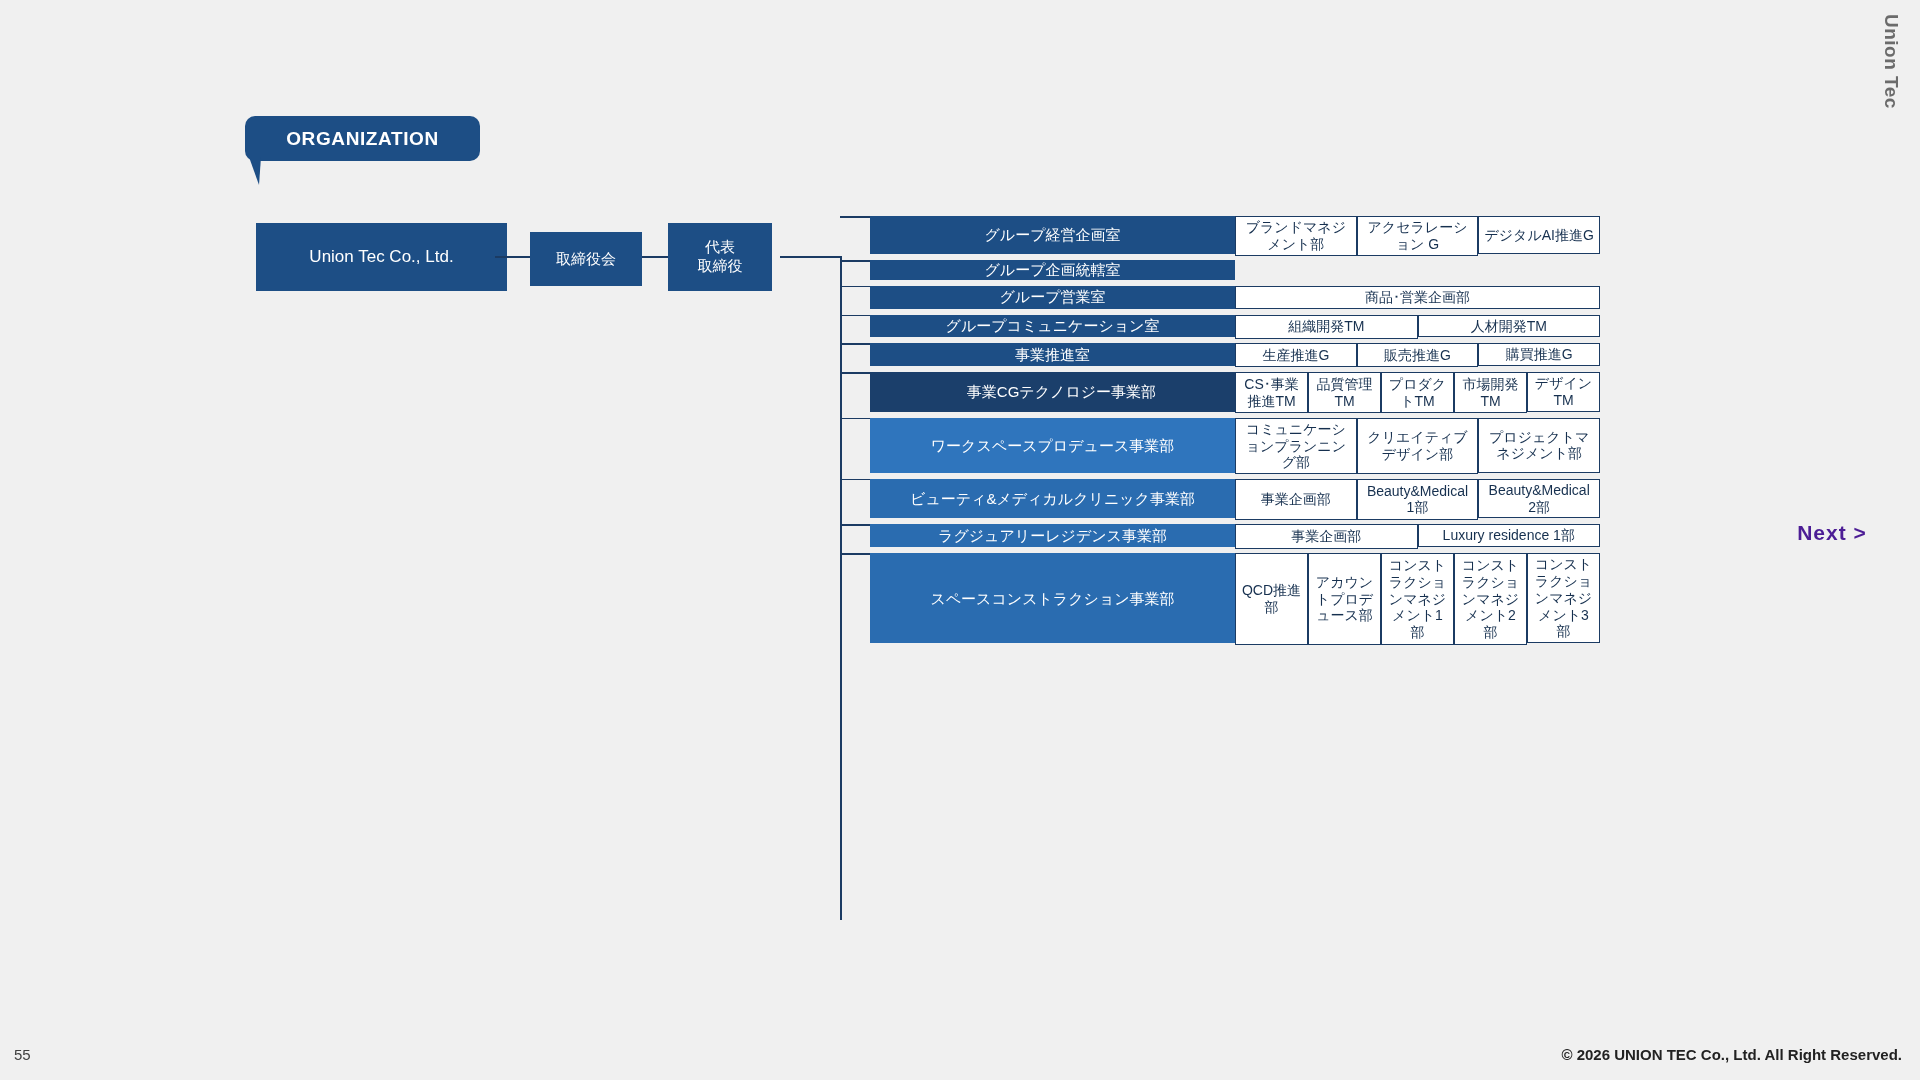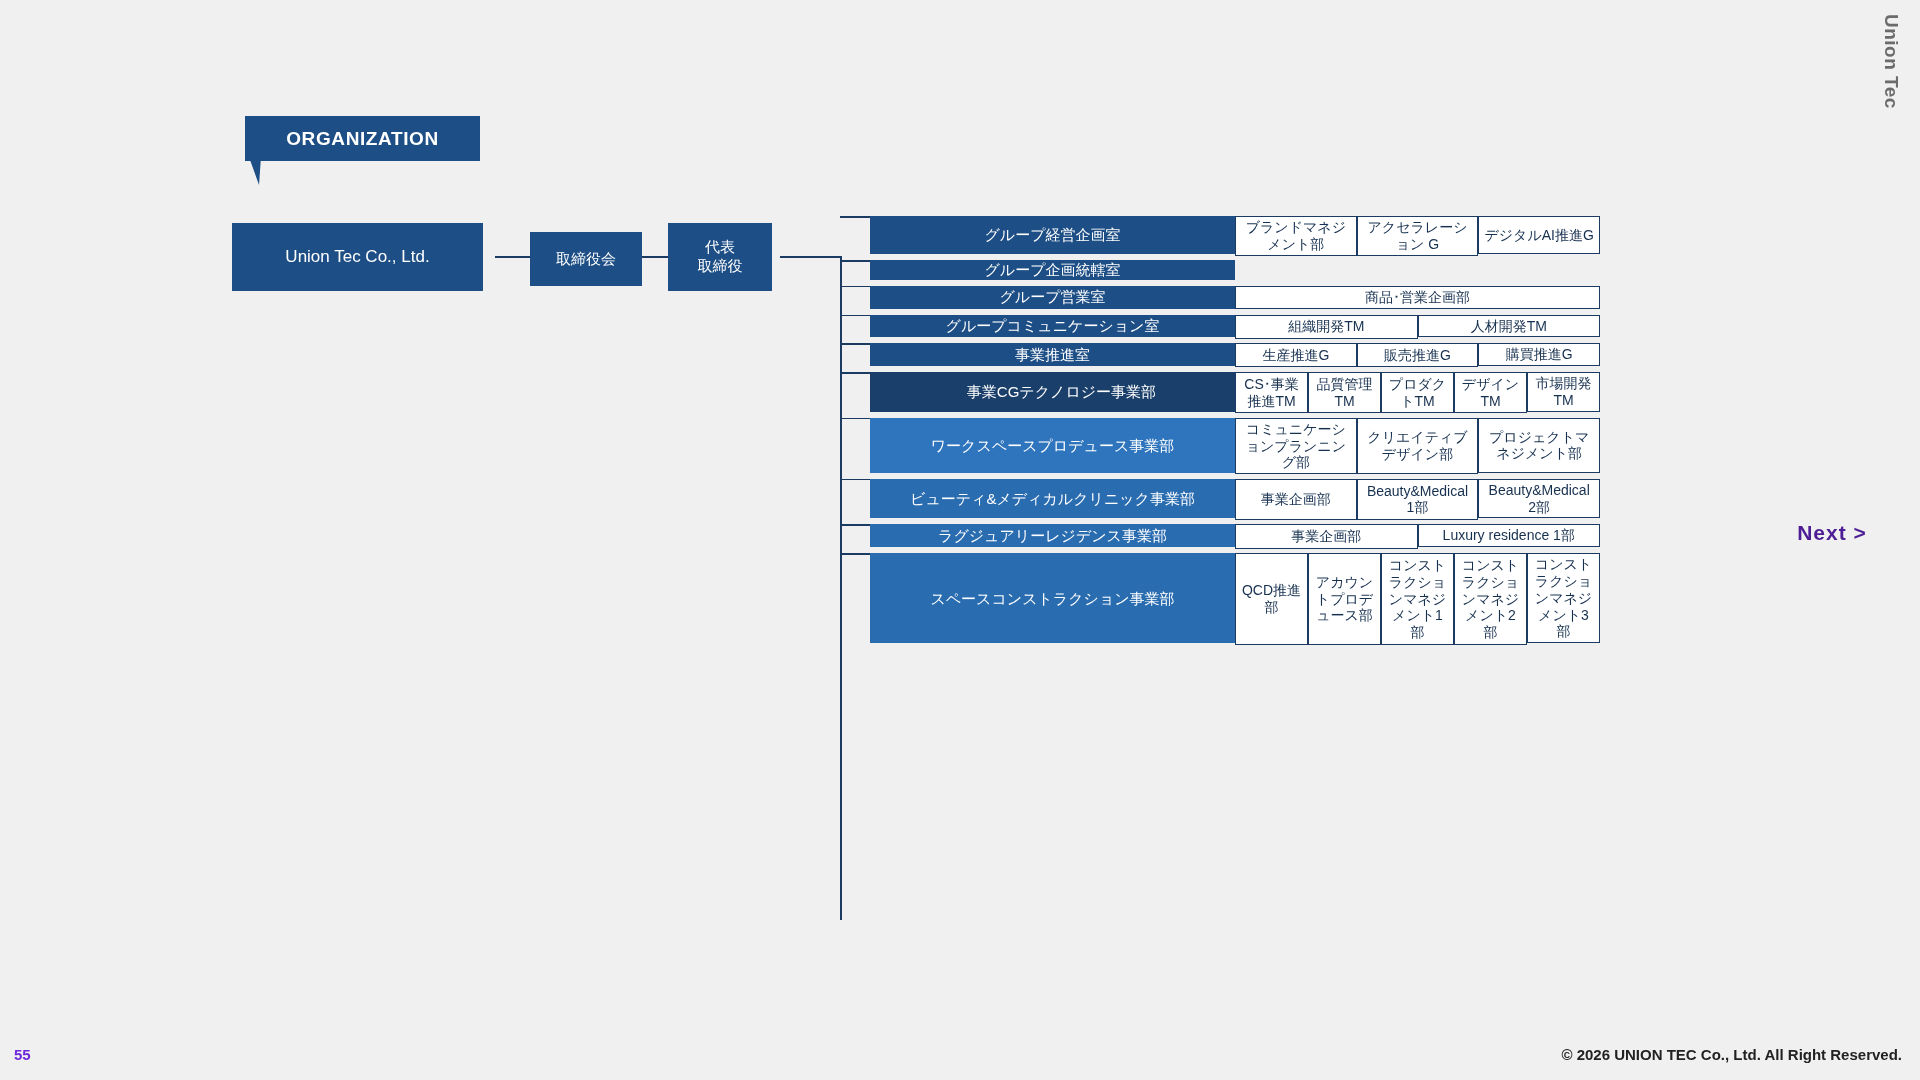--- a/index.html
+++ b/index.html
@@ -16,41 +16,41 @@
     position: absolute; right: 18px; top: 14px;
     font-size: 19px; font-weight: 700; color: #6b6b6b;
     letter-spacing: 0.5px;
     writing-mode: vertical-rl; text-orientation: mixed;
   }
 
   
   .title-bubble {
     position: absolute; left: 245px; top: 116px;
     width: 235px; height: 45px;
-    background: #1d4e85; border-radius: 0;
+    background: #1d4e85; border-radius: 10px;
     display: flex; align-items: center; justify-content: center;
   }
   .title-bubble span {
     color: #ffffff; font-size: 19px; font-weight: 700; letter-spacing: 0.6px;
   }
   .title-tail {
     position: absolute; left: 238px; top: 157px;
     width: 0; height: 0;
     border-left: 10px solid transparent;
     border-right: 12px solid #1d4e85;
     border-bottom: 28px solid transparent;
     transform: skewX(-4deg);
   }
 
   
   .box { position: absolute; display: flex; align-items: center; justify-content: center;
          color: #fff; text-align: center; line-height: 1.25; }
   .navy { background: #1d4e85; }
 
-  #box-company { left: 232px; top: 223px; width: 251px; height: 68px; font-size: 17px; }
+  #box-company { left: 256px; top: 223px; width: 251px; height: 68px; font-size: 17px; }
   #box-board   { left: 530px; top: 232px; width: 112px; height: 54px; font-size: 15px; }
   #box-ceo     { left: 668px; top: 223px; width: 104px; height: 68px; font-size: 15px; }
 
   
   .line { position: absolute; background: #1b3b63; }
   #ln-c-b { left: 495px; top: 256px; width: 35px; height: 1.6px; }
   #ln-b-d { left: 642px; top: 256px; width: 26px; height: 1.6px; }
   #ln-d-bus { left: 780px; top: 256px; width: 62px; height: 1.6px; }
 
   
@@ -81,21 +81,21 @@
   .stub { position: absolute; left: -30px; width: 30px; height: 1.6px; background: #1b3b63; }
 
   
   .next-link {
     position: absolute; left: 1832px; top: 521px; transform: translateX(-50%);
     font-size: 21px; font-weight: 700; color: #4c1d95; letter-spacing: 1px;
     white-space: nowrap;
   }
 
   
-  .page-num { position: absolute; left: 14px; bottom: 17px; font-size: 15px; font-weight: 700; color: #6d28d9; }
+  .page-num { position: absolute; left: 14px; bottom: 17px; font-size: 15px; font-weight: 400; color: #404040; }
   .copyright { position: absolute; right: 18px; bottom: 17px; font-size: 15px; font-weight: 700; color: #222; }
 </style>
 </head>
 <body>
 
 <div id="slide">
 
   <div class="brand-vertical">Union Tec</div>
 
   <div class="title-bubble">
@@ -163,22 +163,22 @@
           <div class="sub">購買推進G</div>
         </div>
       </div>
       <div class="division">
         <div class="stub"></div>
         <div class="div-name shade-dark">事業CGテクノロジー事業部</div>
         <div class="div-subs">
           <div class="sub">CS･事業推進TM</div>
           <div class="sub">品質管理TM</div>
           <div class="sub">プロダクトTM</div>
+          <div class="sub">市場開発TM</div>
           <div class="sub">デザインTM</div>
-          <div class="sub">市場開発TM</div>
         </div>
       </div>
       <div class="division">
         <div class="stub"></div>
         <div class="div-name shade-light">ワークスペースプロデュース事業部</div>
         <div class="div-subs">
           <div class="sub">コミュニケーションプランニング部</div>
           <div class="sub">クリエイティブデザイン部</div>
           <div class="sub">プロジェクトマネジメント部</div>
         </div>

